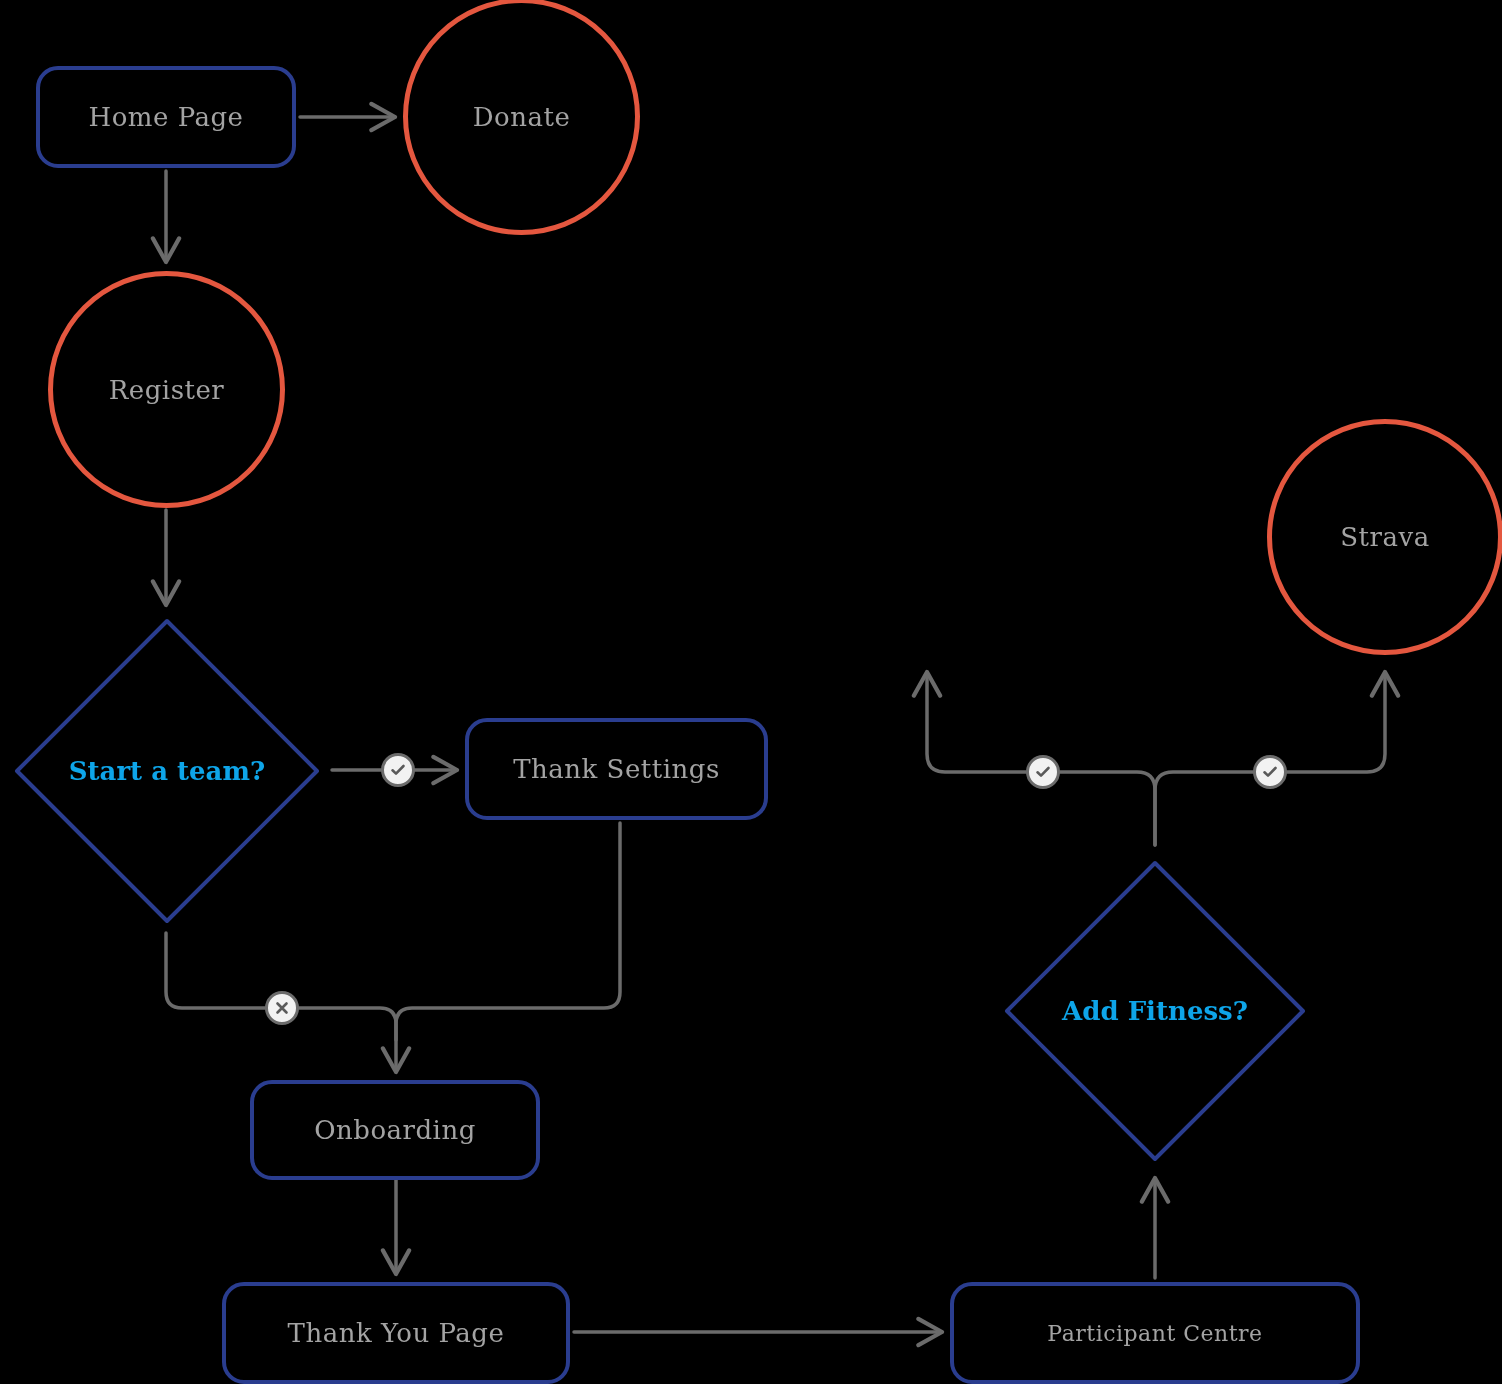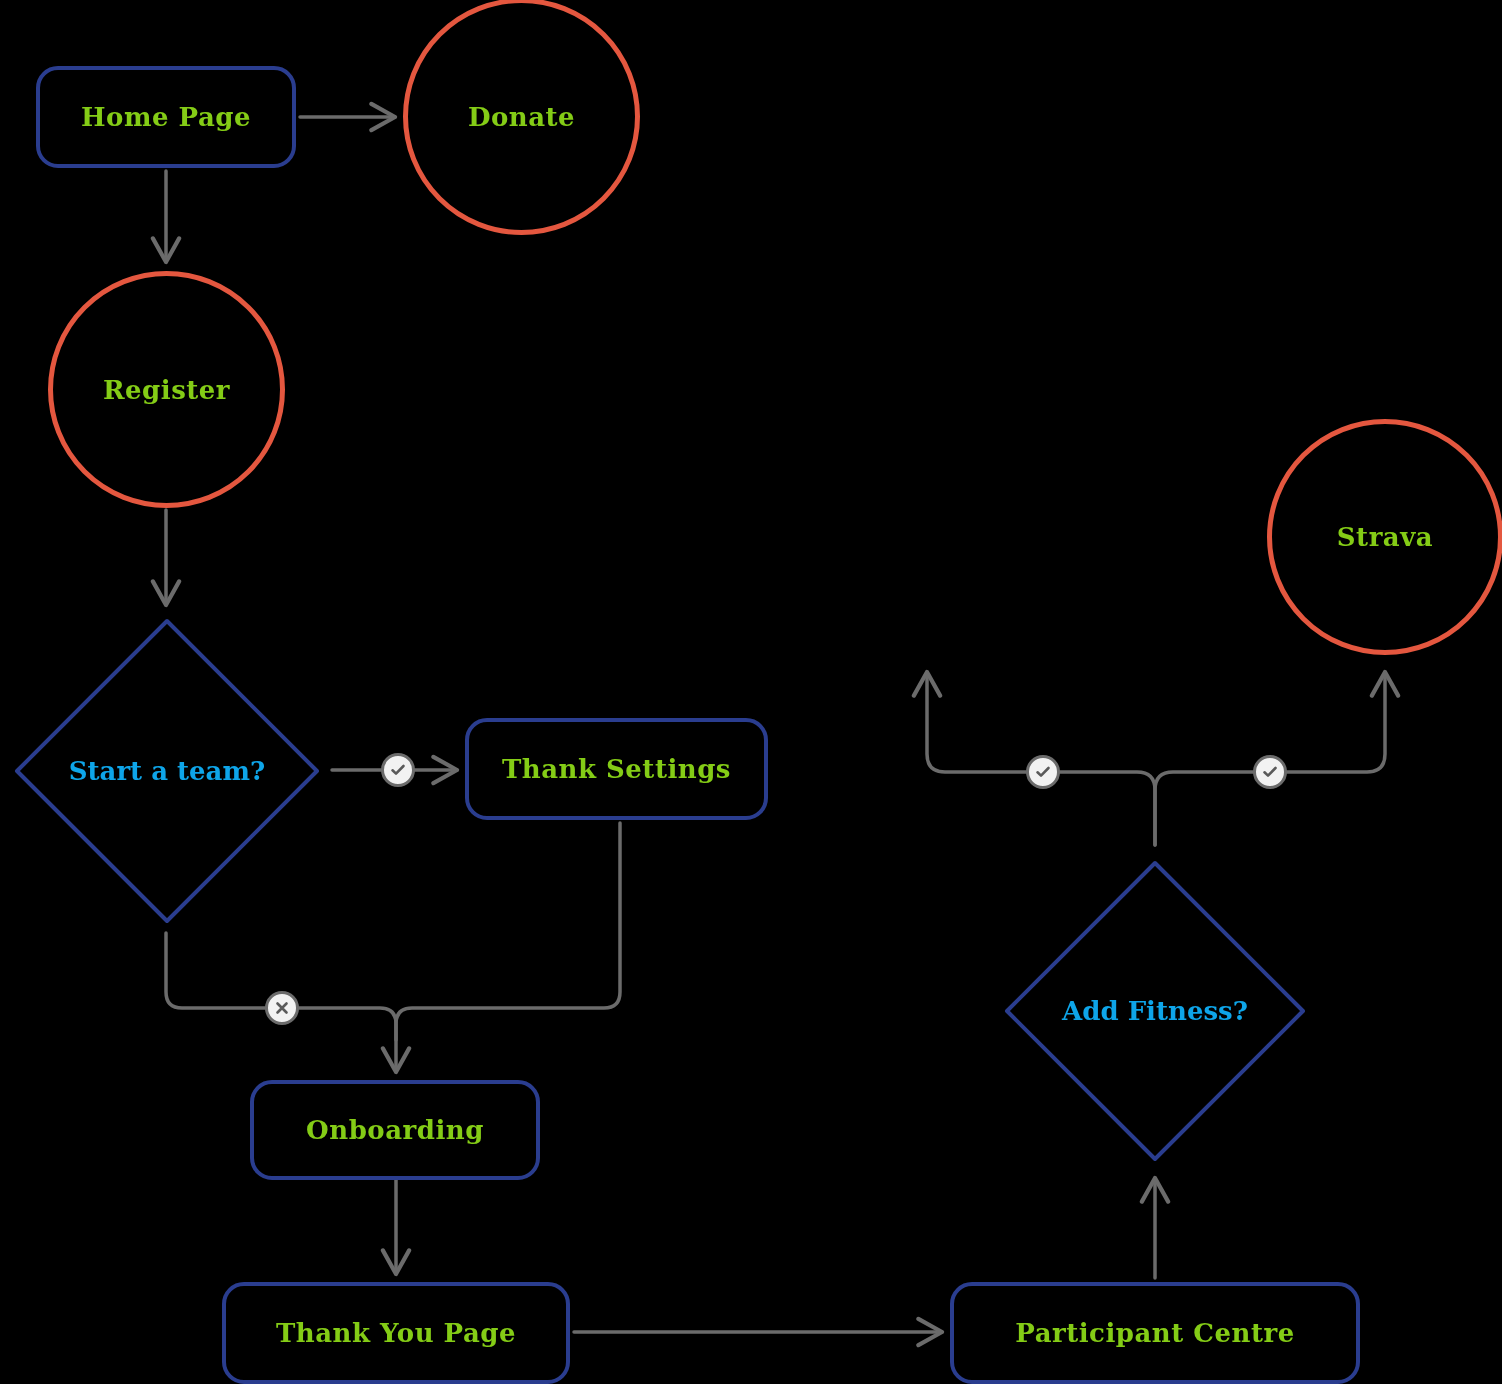--- a/index.html
+++ b/index.html
@@ -14,22 +14,22 @@
   .node{
     position:absolute;
     display:flex;align-items:center;justify-content:center;
     text-align:center;
     box-sizing:border-box;
     color:#6b6b6b;
     letter-spacing:0.5px;
   }
   .node .lbl{
     display:block;
-    color:#84cc16;
-    font-weight:700;
+    color:#a3a3a3;
+    font-weight:400;
     white-space:nowrap;
   }
   .rect{
     border:4px solid #2a3d8f;
     border-radius:22px;
     background:transparent;
   }
   .circle{
     border:5px solid #e4573f;
     border-radius:50%;
@@ -115,21 +115,21 @@
 
   <div class="node rect" style="left:250px;top:1080px;width:290px;height:100px;">
     <span class="lbl" style="font-size:26px;">Onboarding</span>
   </div>
 
   <div class="node rect" style="left:222px;top:1282px;width:348px;height:102px;">
     <span class="lbl" style="font-size:26px;">Thank You Page</span>
   </div>
 
   <div class="node rect" style="left:950px;top:1282px;width:410px;height:102px;">
-    <span class="lbl" style="font-size:26px;">Participant Centre</span>
+    <span class="lbl" style="font-size:22px;">Participant Centre</span>
   </div>
 
   <div class="diamond-wrap" style="left:999px;top:855px;width:312px;height:312px;">
     <svg width="312" height="312" viewBox="0 0 312 312" style="position:absolute;left:0;top:0;">
       <path d="M156,8 L304,156 L156,304 L8,156 Z" fill="none" stroke="#2a3d8f" stroke-width="4" stroke-linejoin="round"></path>
     </svg>
     <span class="diamond-lbl" style="font-size:26px;">Add Fitness?</span>
   </div>
 
 

